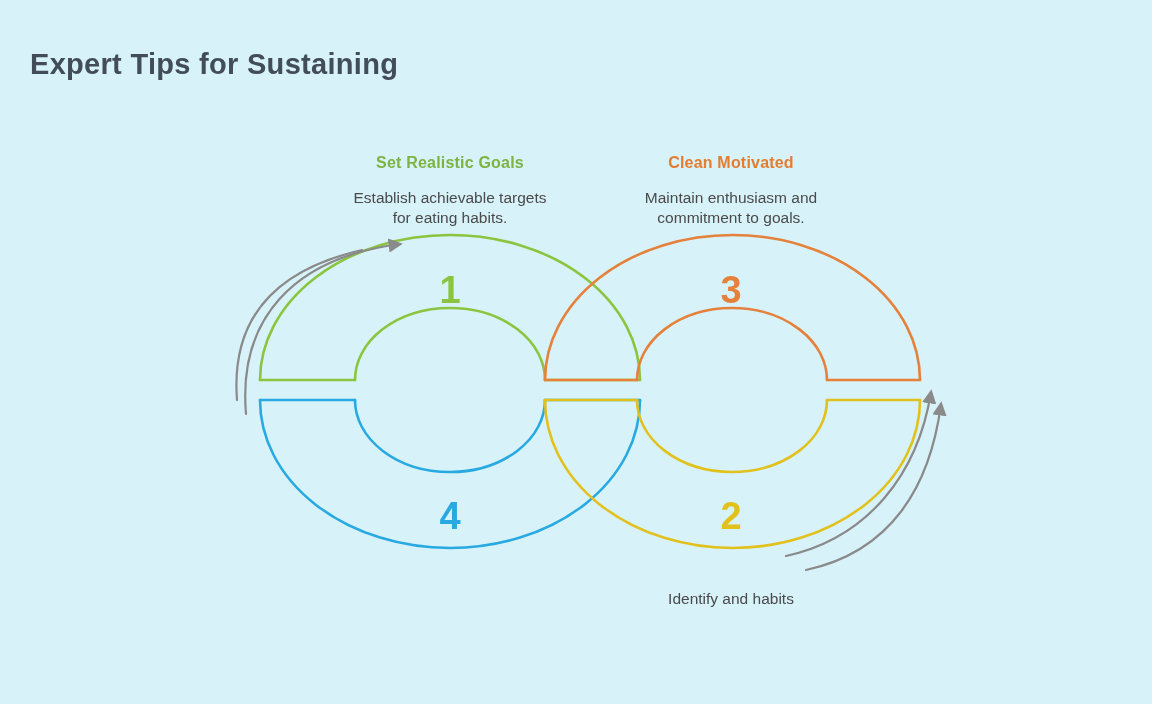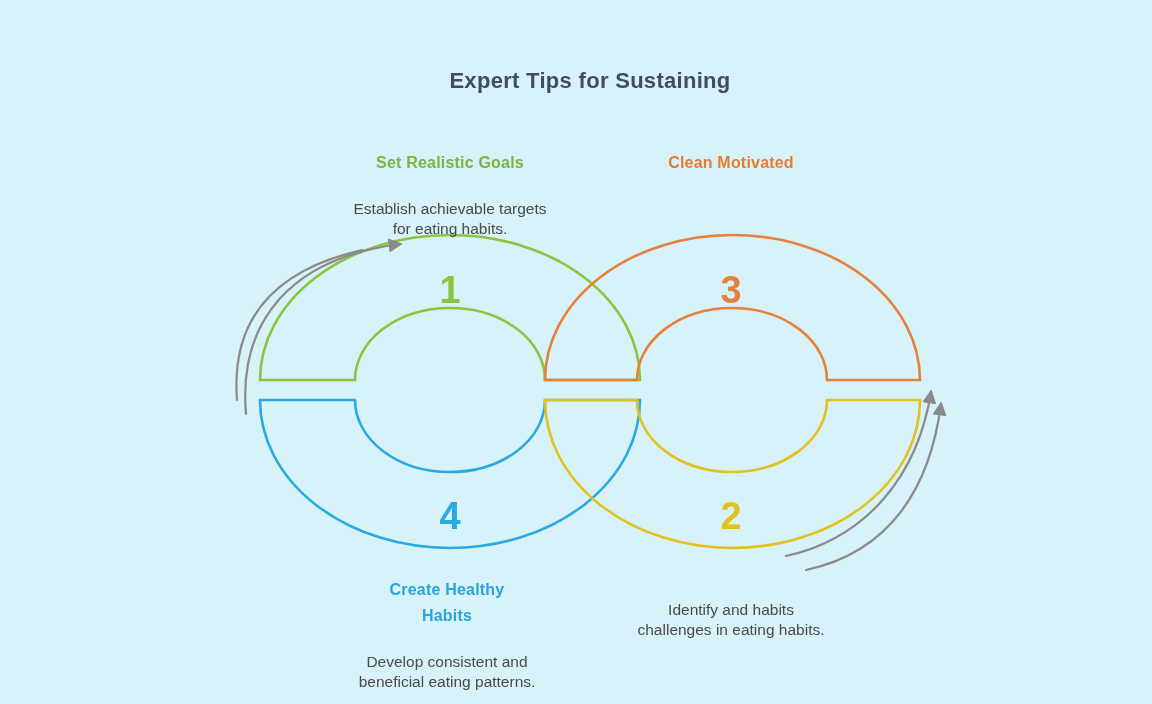--- a/index.html
+++ b/index.html
@@ -2,27 +2,27 @@
 <html style="--background: #d7f2f9; --title-text: #434d59; --body-text: #4a4a4a; --green: #7cb342; --green-arc: #8bc53f; --orange: #e67c2e; --orange-arc: #e5813a; --cyan: #29a3dc; --cyan-arc: #29a9e1; --yellow: #e3c21a; --yellow-arc: #e2c11c; --arrow-gray: #8a8a8a;"><head>
 <meta charset="utf-8">
 <style>
   html,body{margin:0;padding:0;background:#eef7fa;}
   .canvas{
     position:relative;width:1152px;height:704px;overflow:hidden;
     background:var(--background,#d7f2f9);
     font-family:"Liberation Sans",sans-serif;
   }
   .title{
-    position:absolute;top:64px;left:30px;width:1120px;text-align:center;
-    font-size:22px;font-weight:bold;line-height:33px;letter-spacing:.3px;
+    position:absolute;top:48px;left:30px;width:1120px;text-align:left;
+    font-size:29px;font-weight:bold;line-height:33px;letter-spacing:.3px;
     color:var(--title-text,#434d59);
   }
   .section{position:absolute;width:320px;text-align:center;}
   .section .heading{font-size:16px;font-weight:bold;line-height:26px;letter-spacing:.2px;}
-  .section .desc{margin-top:23px;font-size:15.5px;line-height:20px;color:var(--body-text,#4a4a4a);}
+  .section .desc{margin-top:12px;font-size:15.5px;line-height:20px;color:var(--body-text,#4a4a4a);}
   #sec-goals{left:290px;top:150px;}
   #sec-motivated{left:571px;top:150px;}
   #sec-habits{left:287px;top:577px;}
   #sec-obstacles{left:571px;top:577px;}
   .heading.green{color:var(--green,#7cb342);}
   .heading.orange{color:var(--orange,#e67c2e);}
   .heading.cyan{color:var(--cyan,#29a3dc);}
   .heading.yellow{color:var(--yellow,#e3c21a);}
   .num{position:absolute;width:80px;text-align:center;font-size:38px;font-weight:bold;line-height:40px;}
   #num-1{left:410px;top:270px;color:var(--green-arc,#8bc53f);}
@@ -92,37 +92,30 @@
   <div class="section" id="sec-goals">
     <div class="heading green">Set Realistic Goals</div>
     <div class="desc">
       <div>Establish achievable targets</div>
       <div>for eating habits.</div>
     </div>
   </div>
 
   <div class="section" id="sec-motivated">
     <div class="heading orange">Clean Motivated</div>
+    <div class="desc">
+      <div>Maintain enthusiasm and</div>
+      <div>commitment to goals.</div>
+    </div>
   </div>
 
-  <div class="section" id="sec-habits">
-    <div class="heading cyan">
-      <div>Create Healthy</div>
-      <div>Habits</div>
-    </div>
-    <div class="desc">
-      <div>Develop consistent and</div>
-      <div>beneficial eating patterns.</div>
-    </div>
-  </div>
 
   <div class="section" id="sec-obstacles">
     <div class="desc">
       <div>Identify and habits</div>
-      <div>challenges in eating habits.</div>
     </div>
   </div>
 
   <div class="num" id="num-1">1</div>
   <div class="num" id="num-3">3</div>
   <div class="num" id="num-4">4</div>
   <div class="num" id="num-2">2</div>
 
 </div>
 

